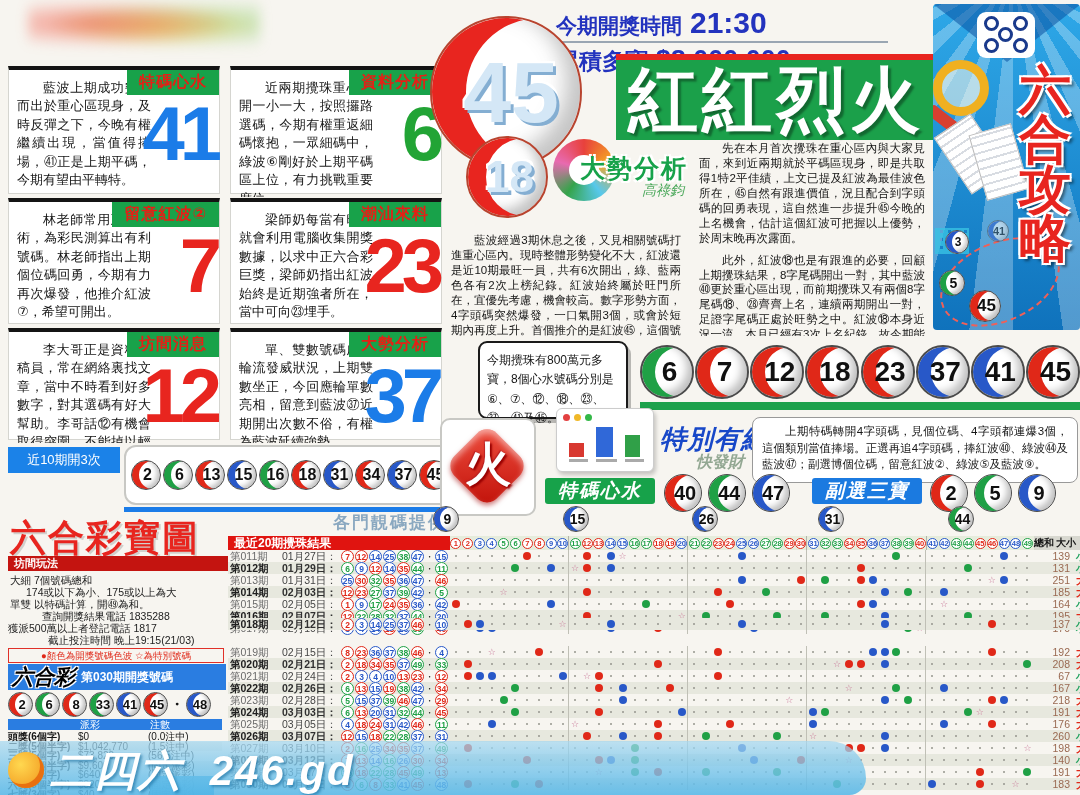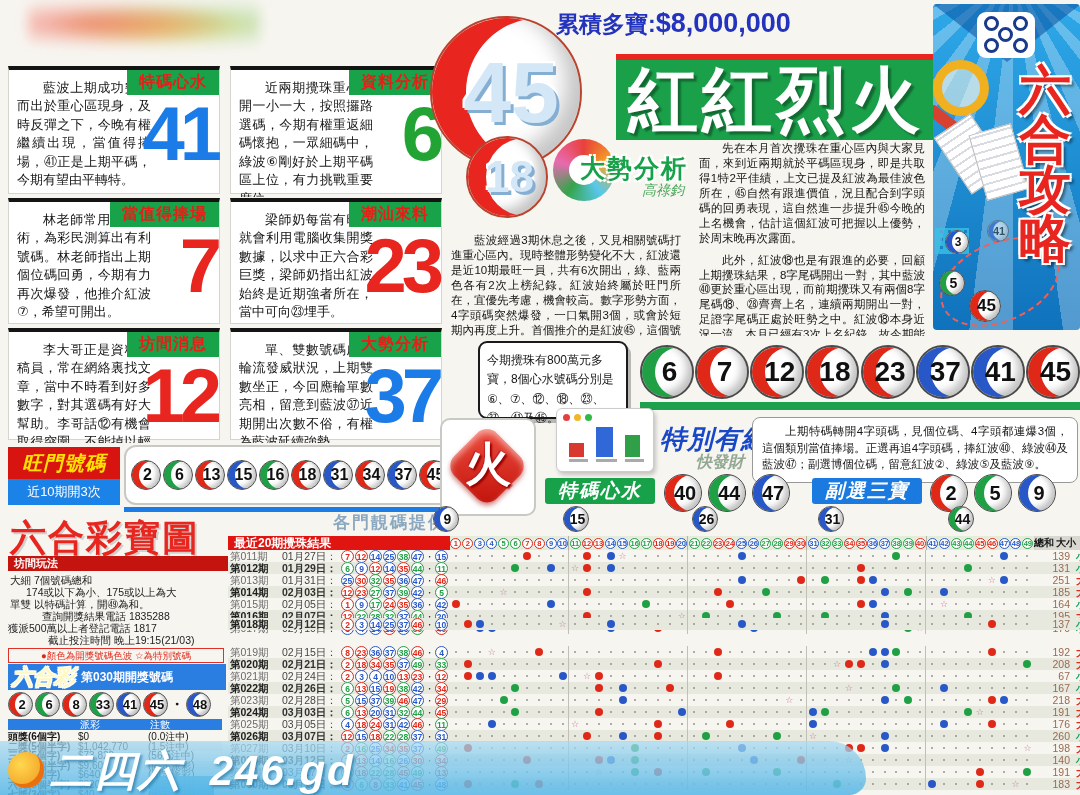--- a/index.html
+++ b/index.html
@@ -70,21 +70,21 @@
       font-size:11.5px;line-height:1.45;text-align:justify;box-sizing:border-box;text-indent:2em;}
   .trioLabel{color:#fff;font-weight:bold;font-style:italic;font-size:19px;text-align:center;
       border-radius:3px;line-height:26px;letter-spacing:2px;}
   .ballrow{display:flex;gap:6px;align-items:center;}
   
   .tTitle{font-size:36px;font-weight:bold;color:#e8251f;letter-spacing:2px;text-shadow:2px 2px 0 rgba(0,0,0,0.15);}
   .tBar{background:#c41410;color:#fff;font-weight:bold;font-size:11px;line-height:15px;padding-left:6px;}
   .ruleLine{font-size:10.5px;line-height:12px;color:#222;white-space:nowrap;}
   .tNote{border:1px solid #e03028;color:#e02818;font-size:9.5px;text-align:center;line-height:13px;}
   .resBar{background:#2a7de1;display:flex;align-items:center;gap:6px;padding-left:4px;}
-  .resBar .r1{color:#fef9c3;font-size:21px;font-weight:bold;font-style:italic;
+  .resBar .r1{color:#000000;font-size:21px;font-weight:bold;font-style:italic;
       text-shadow:1px 1px 0 #fff,-1px -1px 0 #fff,1px -1px 0 #fff,-1px 1px 0 #fff;}
   .resBar .r2{color:#fff;font-size:12px;font-weight:bold;}
   .prizeHead{background:#2a7de1;color:#fff;font-size:10px;line-height:11px;}
   .prow{position:absolute;width:214px;font-size:10px;line-height:9.6px;height:9.6px;}
   .prow .c1{position:absolute;left:0;font-weight:bold;}
   .prow .c2{position:absolute;left:70px;}
   .prow .c3{position:absolute;left:140px;}
   
   .provide{font-size:17px;font-weight:bold;color:#8aa8c0;letter-spacing:2px;}
   .redHead{background:#e01410;color:#fff;font-weight:bold;font-size:12px;line-height:14px;padding-left:6px;}
@@ -144,21 +144,21 @@
       <div class="label">特碼心水</div>
       <div class="txt" style="height: 114px;">藍波上期成功突圍而出於重心區現身，及時反彈之下，今晚有權繼續出現，當值得捧場，㊶正是上期平碼，今期有望由平轉特。</div>
       <div class="num" style="color: rgb(27, 124, 232);">41</div>
     </div>
     <div class="tipbox" style="left: 230px; top: 66px; height: 128px;">
       <div class="label">資料分析</div>
       <div class="txt" style="height: 114px;">近兩期攪珠重心區開一小一大，按照攞路選碼，今期有權重返細碼懷抱，一眾細碼中，綠波⑥剛好於上期平碼區上位，有力挑戰重要席位。</div>
       <div class="num" style="color: rgb(34, 164, 53);">6</div>
     </div>
     <div class="tipbox" style="left: 8px; top: 198px; height: 126px;">
-      <div class="label">當值得捧場</div>
+      <div class="label">留意紅波②</div>
       <div class="txt" style="height: 112px;">林老師常用五行之術，為彩民測算出有利號碼。林老師指出上期個位碼回勇，今期有力再次爆發，他推介紅波⑦，希望可開出。</div>
       <div class="num" style="color: rgb(232, 37, 31);">7</div>
     </div>
     <div class="tipbox" style="left: 230px; top: 198px; height: 126px;">
       <div class="label">潮汕來料</div>
       <div class="txt" style="height: 112px;">梁師奶每當有時間就會利用電腦收集開獎數據，以求中正六合彩巨獎，梁師奶指出紅波始終是近期強者所在，當中可向㉓埋手。</div>
       <div class="num" style="color: rgb(232, 37, 31);">23</div>
     </div>
     <div class="tipbox" style="left: 8px; top: 328px; height: 112px;">
       <div class="label">坊間消息</div>
@@ -166,38 +166,41 @@
       <div class="num" style="color: rgb(232, 37, 31);">12</div>
     </div>
     <div class="tipbox" style="left: 230px; top: 328px; height: 112px;">
       <div class="label">大勢分析</div>
       <div class="txt" style="height: 98px;">單、雙數號碼處於輪流發威狀況，上期雙數坐正，今回應輪單數亮相，留意到藍波㊲近期開出次數不俗，有權為藍波延續強勢。</div>
       <div class="num" style="color: rgb(27, 124, 232);">37</div>
     </div>
   </div>
 
 <div class="abs" style="left:8px;top:447px;width:112px;">
-  <div class="hot-top">旺門號碼</div>
   <div class="hot-bot">近10期開3次</div>
 </div>
 <div class="abs hot-panel" style="left:124px;top:445px;width:332px;height:60px;" id="hotballs">
     <span class="ball" style="width: 30px; height: 30px; font-size: 16px; padding-left: 3px; border: 1.5px solid rgb(74, 74, 74); box-shadow: rgb(224, 40, 24) 7px 0px 0px inset, rgba(0, 0, 0, 0.25) -3px -2px 5px inset;">2</span>
     <span class="ball" style="width: 30px; height: 30px; font-size: 16px; padding-left: 3px; border: 1.5px solid rgb(74, 74, 74); box-shadow: rgb(31, 160, 69) 7px 0px 0px inset, rgba(0, 0, 0, 0.25) -3px -2px 5px inset;">6</span>
     <span class="ball" style="width: 30px; height: 30px; font-size: 16px; padding-left: 3px; border: 1.5px solid rgb(74, 74, 74); box-shadow: rgb(224, 40, 24) 7px 0px 0px inset, rgba(0, 0, 0, 0.25) -3px -2px 5px inset;">13</span>
     <span class="ball" style="width: 30px; height: 30px; font-size: 16px; padding-left: 3px; border: 1.5px solid rgb(74, 74, 74); box-shadow: rgb(40, 88, 200) 7px 0px 0px inset, rgba(0, 0, 0, 0.25) -3px -2px 5px inset;">15</span>
     <span class="ball" style="width: 30px; height: 30px; font-size: 16px; padding-left: 3px; border: 1.5px solid rgb(74, 74, 74); box-shadow: rgb(31, 160, 69) 7px 0px 0px inset, rgba(0, 0, 0, 0.25) -3px -2px 5px inset;">16</span>
     <span class="ball" style="width: 30px; height: 30px; font-size: 16px; padding-left: 3px; border: 1.5px solid rgb(74, 74, 74); box-shadow: rgb(224, 40, 24) 7px 0px 0px inset, rgba(0, 0, 0, 0.25) -3px -2px 5px inset;">18</span>
     <span class="ball" style="width: 30px; height: 30px; font-size: 16px; padding-left: 3px; border: 1.5px solid rgb(74, 74, 74); box-shadow: rgb(40, 88, 200) 7px 0px 0px inset, rgba(0, 0, 0, 0.25) -3px -2px 5px inset;">31</span>
     <span class="ball" style="width: 30px; height: 30px; font-size: 16px; padding-left: 3px; border: 1.5px solid rgb(74, 74, 74); box-shadow: rgb(224, 40, 24) 7px 0px 0px inset, rgba(0, 0, 0, 0.25) -3px -2px 5px inset;">34</span>
     <span class="ball" style="width: 30px; height: 30px; font-size: 16px; padding-left: 3px; border: 1.5px solid rgb(74, 74, 74); box-shadow: rgb(40, 88, 200) 7px 0px 0px inset, rgba(0, 0, 0, 0.25) -3px -2px 5px inset;">37</span>
     <span class="ball" style="width: 30px; height: 30px; font-size: 16px; padding-left: 3px; border: 1.5px solid rgb(74, 74, 74); box-shadow: rgb(224, 40, 24) 7px 0px 0px inset, rgba(0, 0, 0, 0.25) -3px -2px 5px inset;">45</span>
   </div>
 <div class="abs" style="left:124px;top:507px;width:332px;height:5px;background:#1b7ce8;"></div>
 
 <div class="abs" style="left:556px;top:6px;width:332px;">
+  <div class="hline1">
+    <span class="hlabel">今期開獎時間</span>
+    <span class="htime">21:30</span>
+  </div>
   <div class="hline2">
     <span>累積多寶:</span><span class="amt">$8,000,000</span>
   </div>
 </div>
 
 <div class="abs bigball" style="left:430px;top:16px;width:152px;height:152px;z-index:3;
      box-shadow:inset 34px 0 0 #e8251f, inset -14px -10px 20px rgba(90,90,90,0.35);">
   <span style="font-size:86px;padding-left:10px;">45</span>
 </div>
 <div class="abs bigball" style="left:466px;top:136px;width:82px;height:82px;z-index:4;

